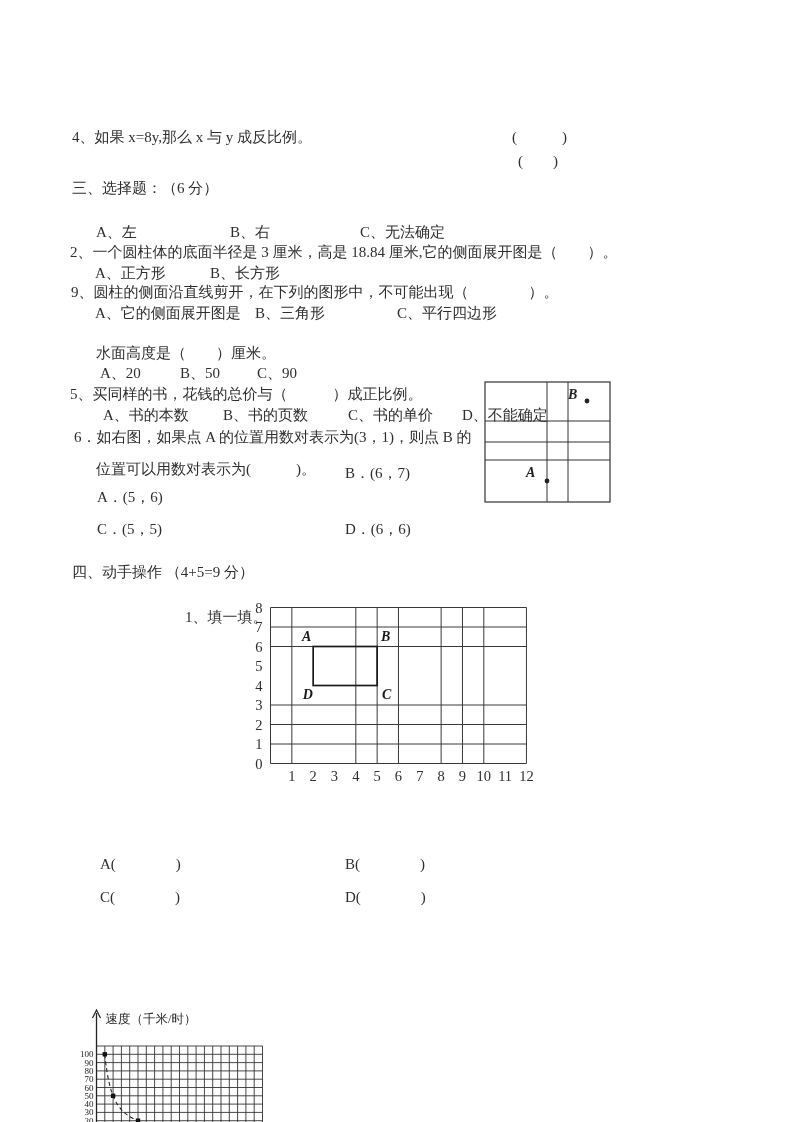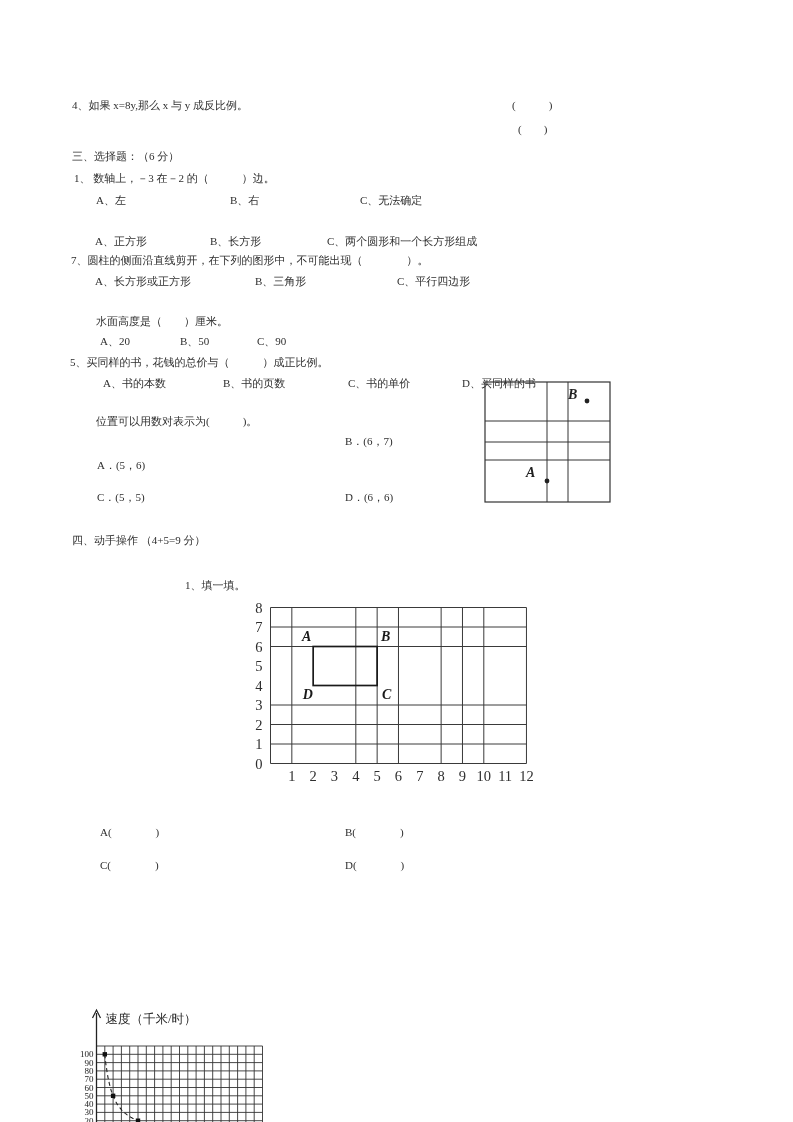--- a/index.html
+++ b/index.html
@@ -2,61 +2,61 @@
 <html><head>
 <meta charset="utf-8">
 <style>
   * { box-sizing: border-box; }
   html,body { margin:0; padding:0; background:#ffffff; }
   .page {
     position:relative; width:793px; height:1122px; background:#ffffff;
     overflow:hidden; color:#2e2e2e;
     font-family:"Liberation Serif","DejaVu Serif",serif;
   }
-  .ln { position:absolute; font-size:11px; line-height:19px; white-space:pre; }
+  .ln { position:absolute; font-size:15px; line-height:19px; white-space:pre;margin-top:32px; }
   .fig { position:absolute; }
   svg text { font-family:"Liberation Serif","DejaVu Serif",serif; }
 </style>
 </head>
 <body>
 
 <div class="page">
 
   <div class="ln" style="left:72px;top:96px">4、如果 x=8y,那么 x 与 y 成反比例。</div>
   <div class="ln" style="left:512px;top:96px">(　　　)</div>
   <div class="ln" style="left:518px;top:120px">(　　)</div>
 
   <div class="ln" style="left:72px;top:147px">三、选择题：（6 分）</div>
 
-  <div class="ln" style="left:74px;top:169px">1、 数轴上，－3 在－2 的（　　　）边。</div>
   <div class="ln" style="left:96px;top:191px">A、左</div>
   <div class="ln" style="left:230px;top:191px">B、右</div>
   <div class="ln" style="left:360px;top:191px">C、无法确定</div>
 
+  <div class="ln" style="left:70px;top:211px">2、一个圆柱体的底面半径是 3 厘米，高是 18.84 厘米,它的侧面展开图是（　　）。</div>
   <div class="ln" style="left:95px;top:232px">A、正方形</div>
   <div class="ln" style="left:210px;top:232px">B、长方形</div>
-  <div class="ln" style="left:327px;top:232px">C、两个圆形和一个长方形组成</div>
 
-  <div class="ln" style="left:71px;top:251px">7、圆柱的侧面沿直线剪开，在下列的图形中，不可能出现（　　　　）。</div>
-  <div class="ln" style="left:95px;top:272px">A、长方形或正方形</div>
+  <div class="ln" style="left:71px;top:251px">9、圆柱的侧面沿直线剪开，在下列的图形中，不可能出现（　　　　）。</div>
+  <div class="ln" style="left:95px;top:272px">A、它的侧面展开图是</div>
   <div class="ln" style="left:255px;top:272px">B、三角形</div>
   <div class="ln" style="left:397px;top:272px">C、平行四边形</div>
 
   <div class="ln" style="left:96px;top:312px">水面高度是（　　）厘米。</div>
   <div class="ln" style="left:100px;top:332px">A、20</div>
   <div class="ln" style="left:180px;top:332px">B、50</div>
   <div class="ln" style="left:257px;top:332px">C、90</div>
 
   <div class="ln" style="left:70px;top:353px">5、买同样的书，花钱的总价与（　　　）成正比例。</div>
   <div class="ln" style="left:103px;top:374px">A、书的本数</div>
   <div class="ln" style="left:223px;top:374px">B、书的页数</div>
   <div class="ln" style="left:348px;top:374px">C、书的单价</div>
-  <div class="ln" style="left:462px;top:374px">D、买同样的书</div>
+  <div class="ln" style="left:462px;top:374px">D、不能确定</div>
 
-  <div class="ln" style="left:96px;top:412px">位置可以用数对表示为(　　　)。</div>
+  <div class="ln" style="left:74px;top:396px">6．如右图，如果点 A 的位置用数对表示为(3，1)，则点 B 的</div>
+  <div class="ln" style="left:96px;top:428px">位置可以用数对表示为(　　　)。</div>
   <div class="ln" style="left:97px;top:456px">A．(5，6)</div>
   <div class="ln" style="left:345px;top:432px">B．(6，7)</div>
   <div class="ln" style="left:97px;top:488px">C．(5，5)</div>
   <div class="ln" style="left:345px;top:488px">D．(6，6)</div>
 
   <svg id="figq6" class="fig" style="left:484px;top:381px" width="128" height="123">
       <rect x="1" y="1" width="125" height="120" fill="none" stroke="#333" stroke-width="1.2"></rect>
       <line x1="63" y1="1" x2="63" y2="121" stroke="#333" stroke-width="1"></line>
       <line x1="84" y1="1" x2="84" y2="121" stroke="#333" stroke-width="1"></line>
       <line x1="1" y1="40" x2="126" y2="40" stroke="#333" stroke-width="1"></line>

